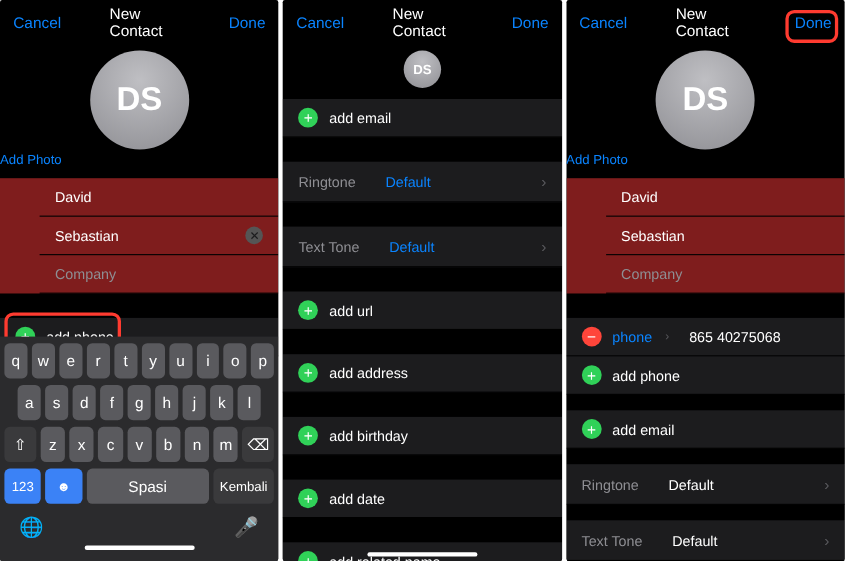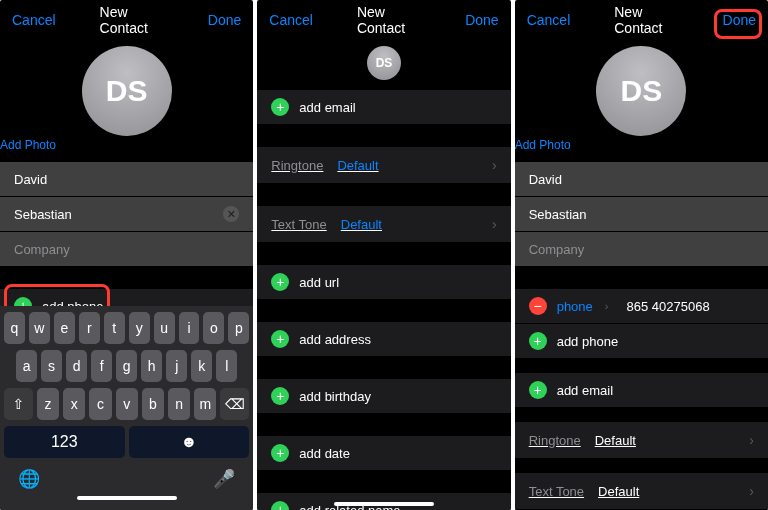--- a/index.html
+++ b/index.html
@@ -4,45 +4,45 @@
 <style>
   html,body{margin:0;padding:0;background:#fff;font-family:-apple-system,Helvetica,Arial,sans-serif;}
   .stage{width:768px;height:510px;display:flex;gap:4px;background:#fff;}
   .phone{position:relative;flex:1;background:#000;color:#fff;overflow:hidden;border-radius:2px;}
   .navbar{height:40px;display:flex;align-items:center;justify-content:space-between;padding:0 12px;font-size:14px;gap:44px;}
   .nav-btn{color:#0a84ff;font-size:14px;}
   .nav-title{color:#fff;font-weight:400;}
   .avatar-large{width:90px;height:90px;border-radius:50%;background:radial-gradient(circle at 50% 30%, #bfbfc3, #8e8e93);display:flex;align-items:center;justify-content:center;margin:6px auto 2px;color:#fff;font-size:30px;font-weight:600;}
   .avatar-small{width:34px;height:34px;border-radius:50%;background:radial-gradient(circle at 50% 30%, #bfbfc3, #8e8e93);display:flex;align-items:center;justify-content:center;margin:6px auto 10px;color:#fff;font-size:12px;font-weight:600;}
   .add-photo{text-align:left;color:#0a84ff;font-size:12px;margin-bottom:10px;}
-  .list{background:#404040;}
+  .list{background:#7f1d1d;padding-left:36px;}
   .cell{height:34px;display:flex;align-items:center;padding:0 14px;font-size:13px;border-bottom:1px solid #000;color:#fff;}
   .cell.placeholder{color:#8e8e93;}
   .section-gap{height:22px;background:#000;}
   .section-gap-sm{height:14px;background:#000;}
   .add-row{height:34px;display:flex;align-items:center;padding:0 14px;font-size:13px;background:#1c1c1e;border-bottom:1px solid #000;gap:10px;}
   .plus{width:18px;height:18px;border-radius:50%;background:#30d158;display:flex;align-items:center;justify-content:center;color:#fff;font-size:14px;line-height:1;flex-shrink:0;}
   .minus{width:18px;height:18px;border-radius:50%;background:#ff453a;display:flex;align-items:center;justify-content:center;color:#fff;font-size:14px;line-height:1;flex-shrink:0;}
-  .kv-row{height:36px;display:flex;align-items:center;padding:0 14px;font-size:13px;background:#1c1c1e;border-bottom:1px solid #000;gap:8px;position:relative;text-decoration:underline;}
+  .kv-row{height:36px;display:flex;align-items:center;padding:0 14px;font-size:13px;background:#1c1c1e;border-bottom:1px solid #000;gap:21px;position:relative;}
   .kv-label{color:#8e8e93;margin-right:6px;}
   .kv-value{color:#fff;}
   .kv-value.link{color:#0a84ff;}
   .chev{position:absolute;right:14px;color:#5a5a5e;font-size:14px;}
   .mini-chev{color:#5a5a5e;font-size:11px;margin-left:2px;}
   .clear-btn{width:16px;height:16px;border-radius:50%;background:#555;color:#1c1c1e;display:flex;align-items:center;justify-content:center;font-size:11px;position:absolute;right:14px;}
   .cell.rel{position:relative;}
 
   
   .keyboard{position:absolute;left:0;right:0;bottom:0;background:#2b2b2d;padding:6px 4px 10px;user-select:none;}
   .krow{display:flex;justify-content:center;gap:4px;margin-bottom:6px;}
   .key{background:#5a5a5e;color:#fff;border-radius:5px;height:32px;display:flex;align-items:center;justify-content:center;font-size:14px;flex:1;min-width:0;}
   .key.special{background:#3a3a3c;flex:1.3;}
   .key.space{flex:4;background:#5a5a5e;}
   .key.return{flex:2;background:#3a3a3c;font-size:12px;}
-  .key.num{flex:1.2;background:#0f172a;font-size:16px;}
+  .key.num{flex:1.2;background:#3b82f6;font-size:12px;}
   .bottombar{display:flex;align-items:center;justify-content:space-between;padding:4px 14px 0;}
   .bottombar span{color:#fff;font-size:18px;}
   .homebar{width:100px;height:4px;background:#fff;border-radius:2px;margin:6px auto 0;}
 
   .hl{position:absolute;border:3px solid #ff3b30;border-radius:8px;pointer-events:none;}
 </style>
 </head>
 <body>
 
 <div class="stage">
@@ -102,20 +102,22 @@
         <div class="key">c</div>
         <div class="key">v</div>
         <div class="key">b</div>
         <div class="key">n</div>
         <div class="key">m</div>
         <div class="key special">⌫</div>
       </div>
       <div class="krow">
         <div class="key num">123</div>
         <div class="key num">☻</div>
+        <div class="key space">Spasi</div>
+        <div class="key return">Kembali</div>
       </div>
       <div class="bottombar">
         <span>🌐</span>
         <span>🎤</span>
       </div>
       <div class="homebar"></div>
     </div>
   </div>
 
   <div class="phone">

